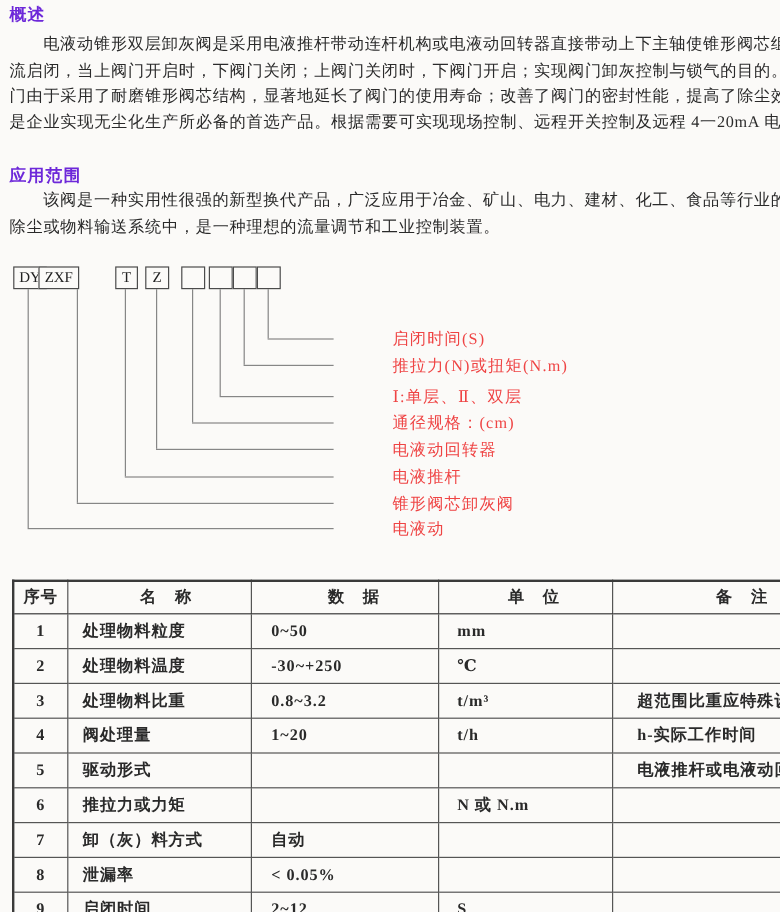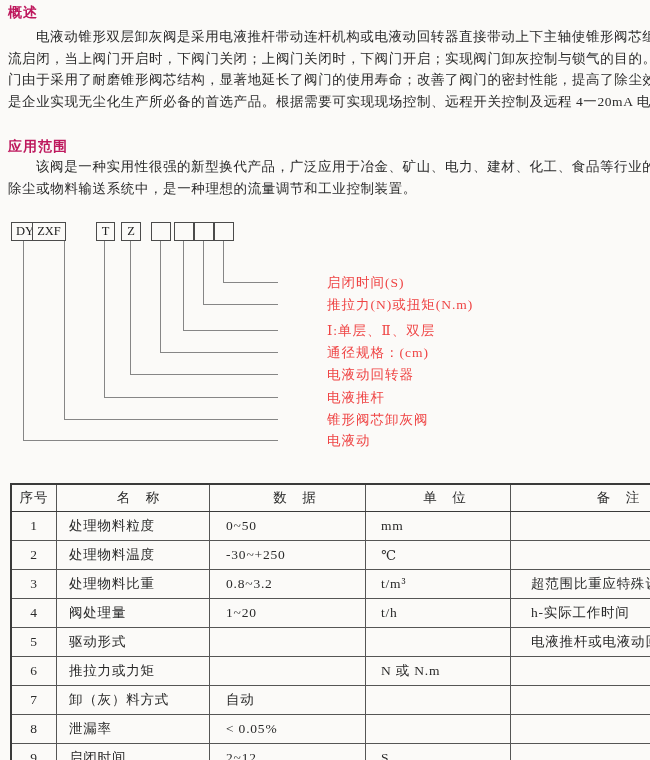--- a/index.html
+++ b/index.html
@@ -5,21 +5,21 @@
   html,body { margin:0; padding:0; }
   .page {
     position:relative; width:650px; height:760px;
     background:#fbfaf8;
     font-family:"Liberation Serif","DejaVu Serif",serif;
     color:#242424; overflow:hidden;
   }
   .heading {
     position:absolute; left:8px;
     font-family:"Liberation Sans","DejaVu Sans",sans-serif;
-    font-weight:bold; font-size:14px; color:#be185d; letter-spacing:1px;text-align:center;
+    font-weight:bold; font-size:14px; color:#6d28d9; letter-spacing:1px;text-align:center;
   }
   .para { position:absolute; left:8px; width:636px; }
   .txt-line {
     font-size:13.5px; line-height:21.5px; letter-spacing:0.6px;
     white-space:nowrap; color:#2a2a2a;
   }
   .indent { padding-left:28px; }
 
   
   .mbox {
@@ -34,21 +34,21 @@
     letter-spacing:1px; color:#ef4444; white-space:nowrap;margin-left:41px;
   }
 
   
   .ptable {
     position:absolute; left:10px; top:483px; width:623px;
     border-collapse:collapse; table-layout:fixed;
     font-size:13.5px; color:#2a2a2a;
     border:2px solid #3a3a3a;
   }
-  .ptable th, .ptable td { border:1px solid #555; font-weight:normal; overflow:hidden; white-space:nowrap; }
+  .ptable th, .ptable td { border:1px solid #555; font-weight:bold; overflow:hidden; white-space:nowrap; }
   .ptable th { height:24px; text-align:center; border-bottom:1.5px solid #3a3a3a; letter-spacing:1px; }
   .ptable td { height:26px; letter-spacing:0.8px; }
   .c0 { width:42px;  text-align:center; }
   .c1 { width:139px; padding-left:12px; }
   .c2 { width:138px; padding-left:16px; }
   .c3 { width:128px; padding-left:15px; }
   .c4 { width:175px; padding-left:20px; }
 </style>
 </head>
 <body>

